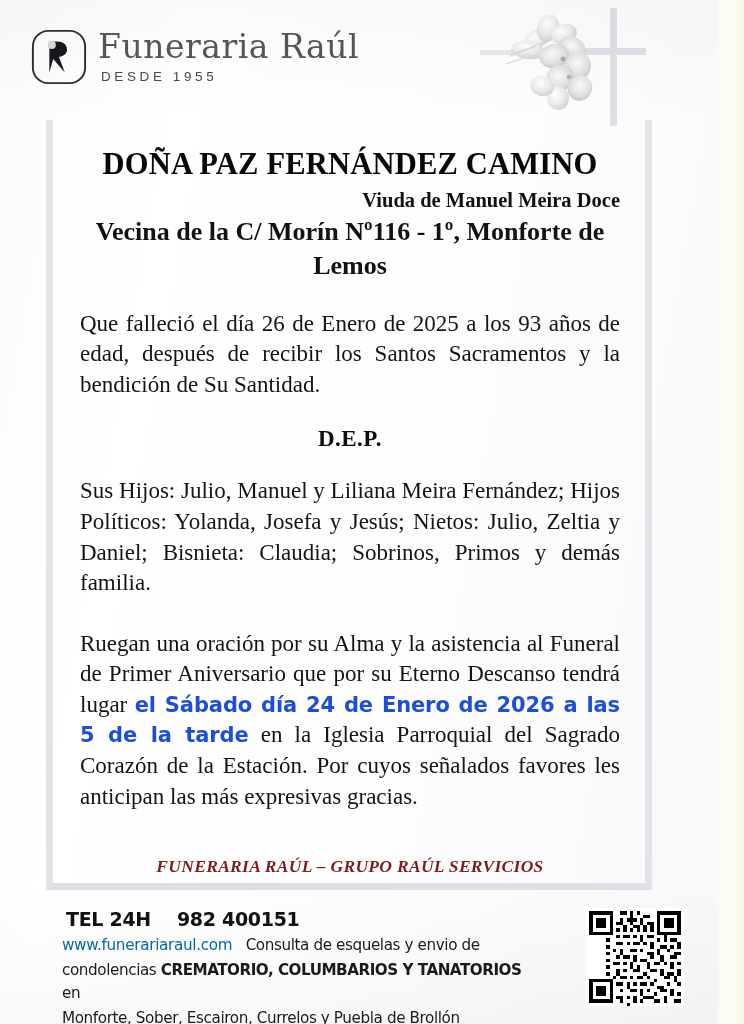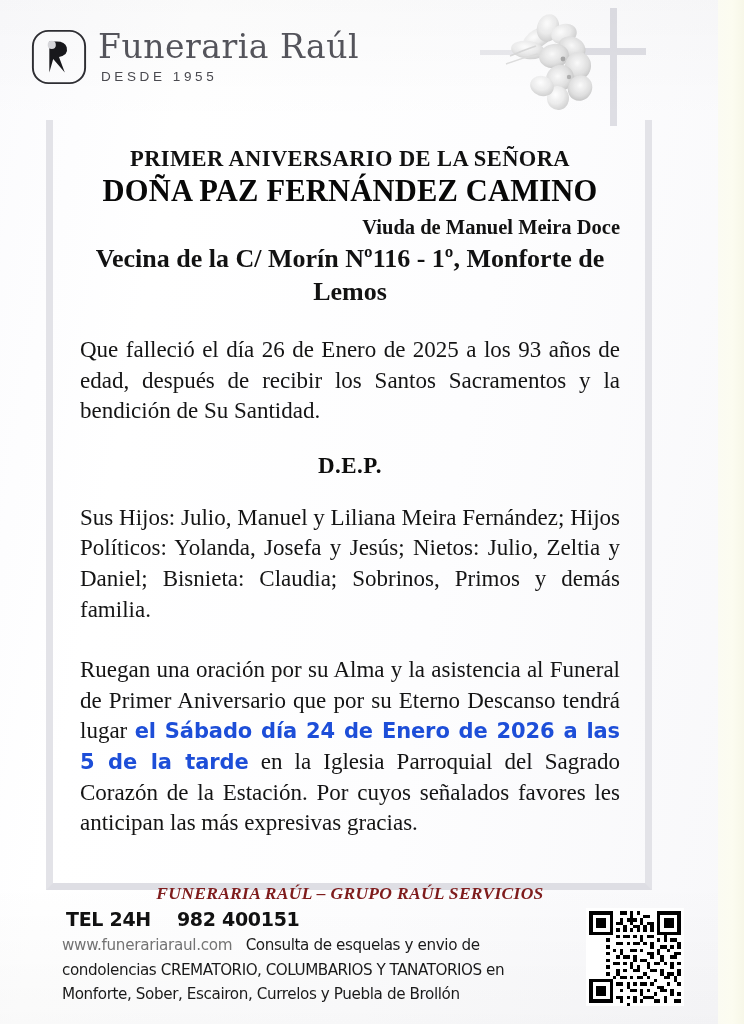--- a/index.html
+++ b/index.html
@@ -208,25 +208,25 @@
     position: absolute;
     left: 62px; top: 36px;
     width: 460px;
     font-family: "DejaVu Sans", sans-serif;
     font-size: 15.2px;
     line-height: 1.55;
     color: #1a1a1a;
     letter-spacing: -0.4px;
   }
   .foot-web {
-    color: #737373;
+    color: #0369a1;
     letter-spacing: -0.3px;
   }
   .foot-b {
-    font-weight: normal;
+    font-weight: bold;
     letter-spacing: -0.5px;
   }
   .foot-line2 { margin-top: 1px; }
   .foot-line3 { margin-top: 1px; }
 
   .qr {
     position: absolute;
     left: 586px; top: 908px;
     width: 98px; height: 98px;
     background: #fff;
@@ -292,21 +292,20 @@
         <circle cx="89" cy="73" r="2.2" fill="#a5a5a5"></circle>
       </g>
     </svg>
   </div>
 
   <div class="scan-shade"></div>
 
   <div class="frame"></div>
 
   <div class="notice">
-    <div class="line-small-caps">PRIMER ANIVERSARIO DE LA SEÑORA</div>
     <div class="line-name">DOÑA PAZ FERNÁNDEZ CAMINO</div>
     <div class="line-sub">Viuda de Manuel Meira Doce</div>
     <div class="line-sub2">Vecina de la C/ Morín Nº116 - 1º, Monforte de Lemos</div>
 
     <p class="para para-1">Que falleció el día 26 de Enero de 2025 a los 93 años de edad, después de recibir los Santos Sacramentos y la bendición de Su Santidad.</p>
 
     <div class="dep">D.E.P.</div>
 
     <p class="para para-2">Sus Hijos: Julio, Manuel y Liliana Meira Fernández; Hijos Políticos: Yolanda, Josefa y Jesús; Nietos: Julio, Zeltia y Daniel; Bisnieta: Claudia;  Sobrinos, Primos y demás familia.</p>
 

